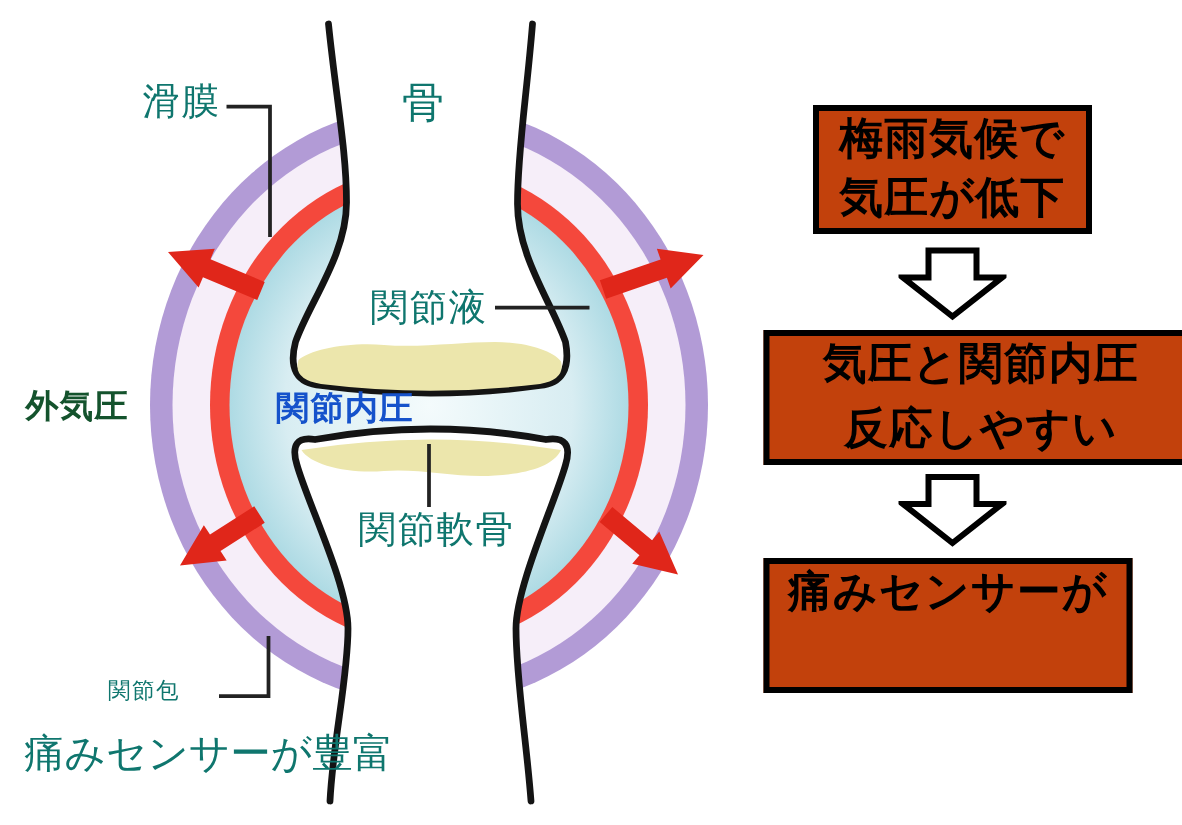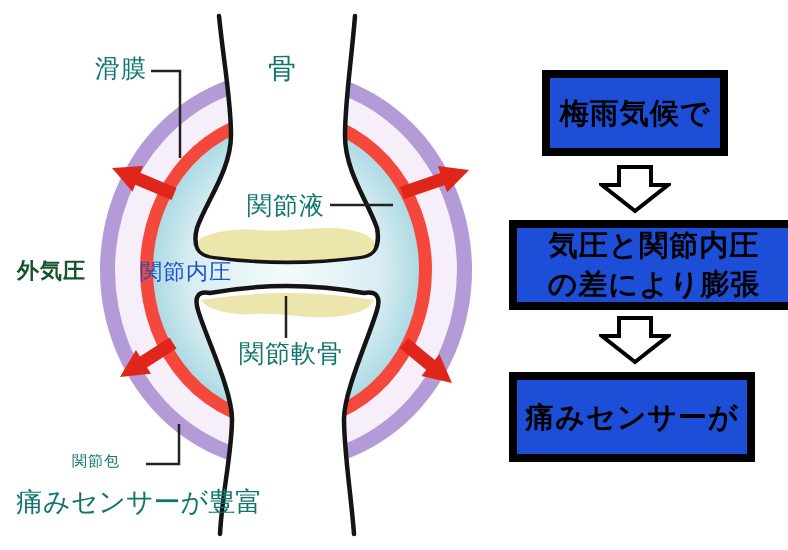--- a/index.html
+++ b/index.html
@@ -10,25 +10,25 @@
   }
   #joint-svg{position:absolute;left:0;top:0;}
   .dlabel{
     position:absolute;color:#0f766e;font-size:25px;line-height:1.05;
     white-space:nowrap;letter-spacing:1px;
   }
   .dlabel.small{font-size:27px;letter-spacing:0;}
   .dlabel.bone{font-size:28px;}
   .dlabel.capsule{font-size:15px;}
   .dlabel.red-label{color:#14532d;font-weight:bold;font-size:22px;}
-  .dlabel.blue-label{color:#1552cb;font-weight:normal;font-size:22px;}
+  .dlabel.blue-label{color:#1552cb;font-weight:bold;font-size:22px;margin-left:44px;}
   .flowbox{
-    position:absolute;background:#1d4ed8;border:8px solid #000000;
+    position:absolute;background:#c2410c;border:4px solid #000000;
     box-sizing:border-box;display:flex;flex-direction:column;
-    align-items:center;justify-content:center;
+    align-items:center;justify-content:space-between;
     font-size:29px;font-weight:bold;color:#000;line-height:39px;
     white-space:nowrap;text-align:center;letter-spacing:1px;
   }
   .flowarrow{position:absolute;}
 </style>
 </head>
 <body>
 
 <svg id="joint-svg" width="500" height="550" viewBox="0 0 500 550">
   <defs>
@@ -78,29 +78,30 @@
 <div class="dlabel red-label" style="left:17px;top:259px;">外気圧</div>
 <div class="dlabel blue-label" style="left:140px;top:260px;">関節内圧</div>
 <div class="dlabel" style="left:239px;top:340px;">関節軟骨</div>
 <div class="dlabel capsule" style="left:72px;top:453px;">関節包</div>
 <div class="dlabel small" style="left:16px;top:488px;">痛みセンサーが豊富</div>
 
 <div>
 
   <div class="flowbox" style="left:542px;top:70px;width:186px;height:86px;">
     <div>梅雨気候で</div>
+    <div>気圧が低下</div>
   </div>
 
   <svg class="flowarrow" style="left:599px;top:164px;" width="72" height="50" viewBox="-3 -3 72 50">
     <path d="M17,0 H49 V18 H66 L33,44 L0,18 H17 Z" fill="#ffffff" stroke="#000000" stroke-width="4"></path>
   </svg>
 
   <div class="flowbox" style="left:509px;top:220px;width:290px;height:90px;">
     <div>気圧と関節内圧</div>
-    <div>の差により膨張</div>
+    <div>反応しやすい</div>
   </div>
 
   <svg class="flowarrow" style="left:599px;top:315px;" width="72" height="50" viewBox="-3 -3 72 50">
     <path d="M17,0 H49 V18 H66 L33,44 L0,18 H17 Z" fill="#ffffff" stroke="#000000" stroke-width="4"></path>
   </svg>
 
   <div class="flowbox" style="left:509px;top:372px;width:246px;height:90px;">
     <div>痛みセンサーが</div>
   </div>
 

